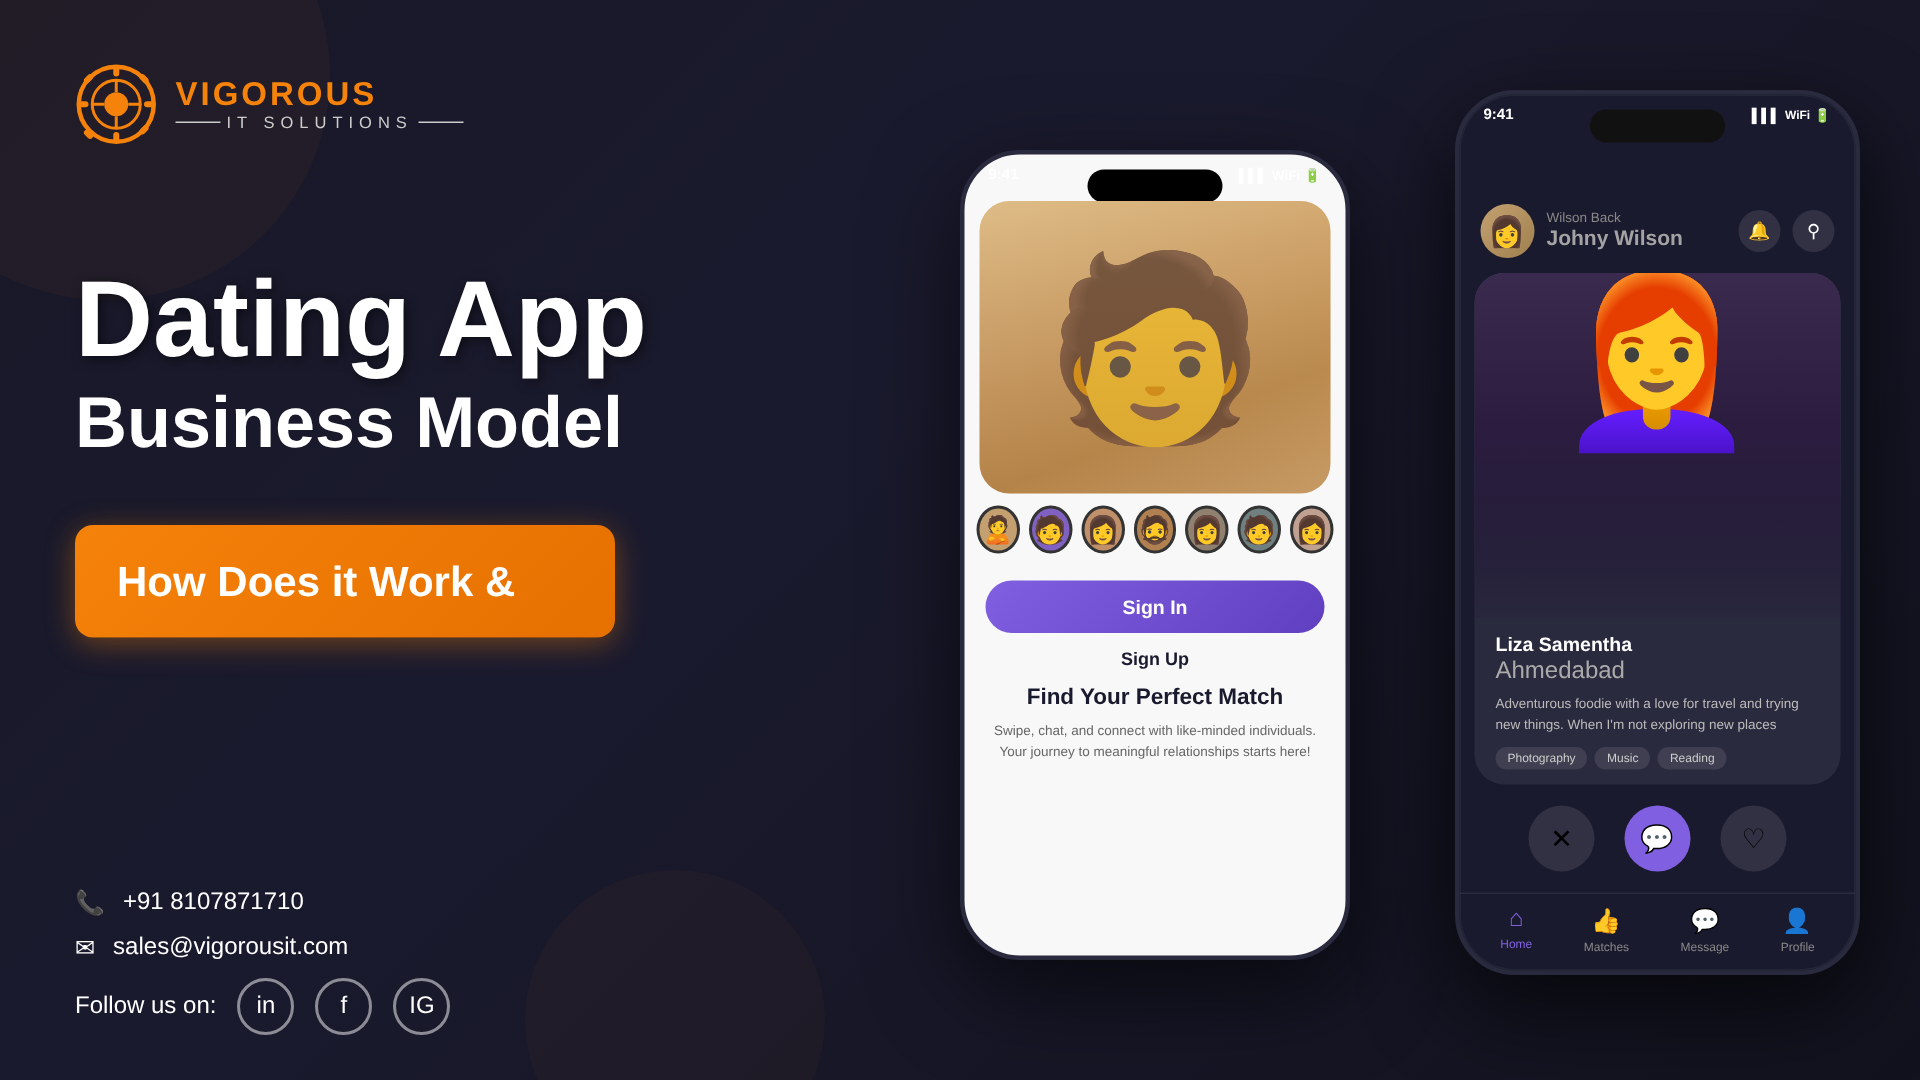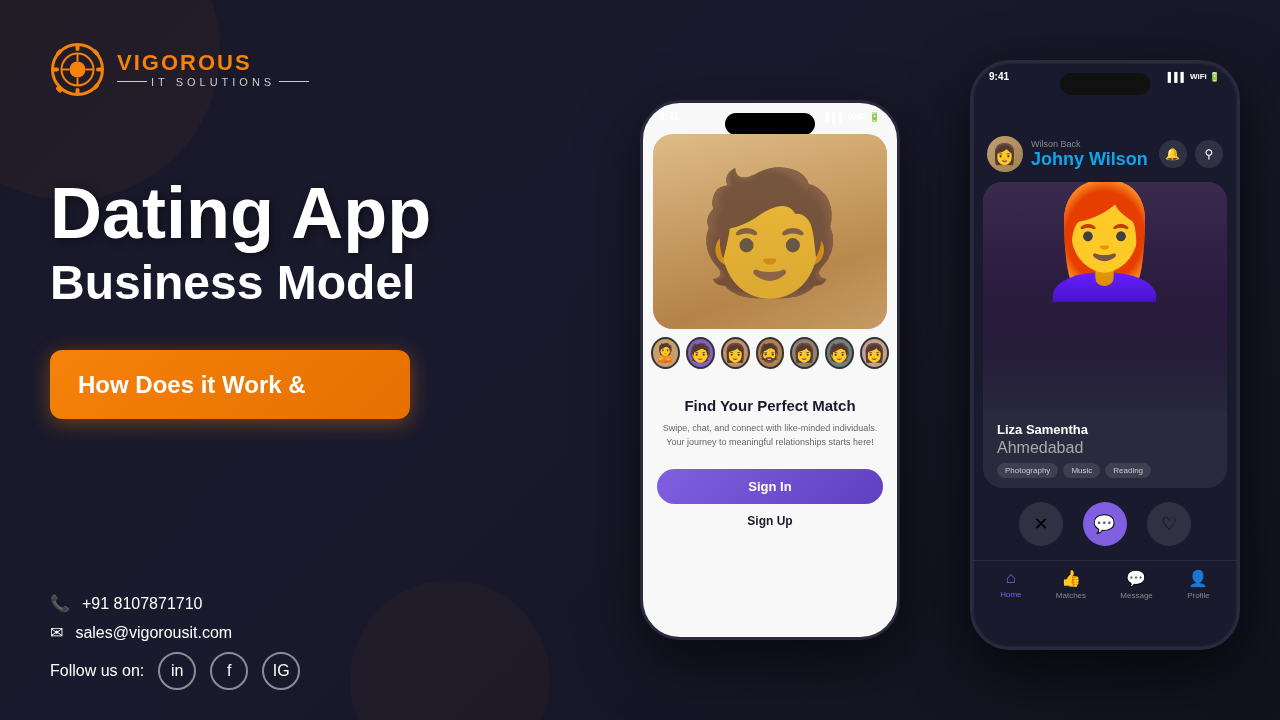--- a/index.html
+++ b/index.html
@@ -110,21 +110,21 @@
       border-radius: 12px;
       padding: 18px 28px;
       display: inline-block;
       max-width: 360px;
       margin-bottom: 80px;
       box-shadow: 0 4px 20px rgba(245,130,10,0.4);
     }
 
     .badge-text {
       color: #fff;
-      font-size: 24px;
+      font-size: 28px;
       font-weight: 700;
       line-height: 1.4;
     }
 
     
     .contact-section {
       margin-top: auto;
       padding-bottom: 30px;
     }
 
@@ -324,22 +324,22 @@
       overflow: hidden;
     }
 
     .welcome-text small {
       color: #888;
       font-size: 9px;
       display: block;
     }
 
     .welcome-text strong {
-      color: #0ea5e9;
-      font-size: 18px;
+      color: #a3a3a3;
+      font-size: 14px;
       font-weight: 700;
     }
 
     .header-icons {
       display: flex;
       gap: 8px;
     }
 
     .hdr-icon {
       width: 28px;
@@ -575,28 +575,28 @@
     <div class="avatar-row" style="padding:0 8px;">
       <div class="avatar-sm">🙎</div>
       <div class="avatar-sm" style="background:#8060c0;">🧑</div>
       <div class="avatar-sm" style="background:#c0906a;">👩</div>
       <div class="avatar-sm" style="background:#b08050;">🧔</div>
       <div class="avatar-sm" style="background:#908070;">👩</div>
       <div class="avatar-sm" style="background:#708080;">🧑</div>
       <div class="avatar-sm" style="background:#c0a090;">👩</div>
     </div>
 
+    <div style="padding:0 14px;">
+      <div class="sign-in-btn">Sign In</div>
+      <div class="sign-up-btn">Sign Up</div>
+    </div>
+
     <div style="padding:10px 14px 4px;">
       <div class="find-match-title">Find Your Perfect Match</div>
       <div class="find-match-desc">Swipe, chat, and connect with like-minded individuals. Your journey to meaningful relationships starts here!</div>
-    </div>
-
-    <div style="padding:0 14px;">
-      <div class="sign-in-btn">Sign In</div>
-      <div class="sign-up-btn">Sign Up</div>
     </div>
   </div>
 
   <div class="phone2">
 
     <div class="dynamic-island" style="background:#111;"></div>
 
     <div class="status-bar" style="color:#fff;">
       <span>9:41</span>
       <span style="width:90px;"></span>
@@ -623,20 +623,21 @@
 
     <div class="profile-card">
       <div class="profile-card-img">
         <div style="position:absolute;inset:0;background:linear-gradient(180deg,#3a2a4e 0%,#2a1a3e 50%,#1a0a2e 100%);"></div>
         <span style="position:absolute;font-size:110px;top:-5px;">👩‍🦰</span>
         <div style="position:absolute;inset:0;background:linear-gradient(180deg,transparent 40%,rgba(42,42,62,0.9) 100%);"></div>
       </div>
       <div class="profile-card-info">
         <div class="profile-card-name">Liza Samentha</div>
         <div class="profile-card-city">Ahmedabad</div>
+        <div class="profile-card-bio">Adventurous foodie with a love for travel and trying new things. When I'm not exploring new places</div>
         <div class="tags">
           <span class="tag">Photography</span>
           <span class="tag">Music</span>
           <span class="tag">Reading</span>
         </div>
       </div>
     </div>
 
     <div class="action-btns">
       <div class="act-btn act-btn-x">✕</div>

